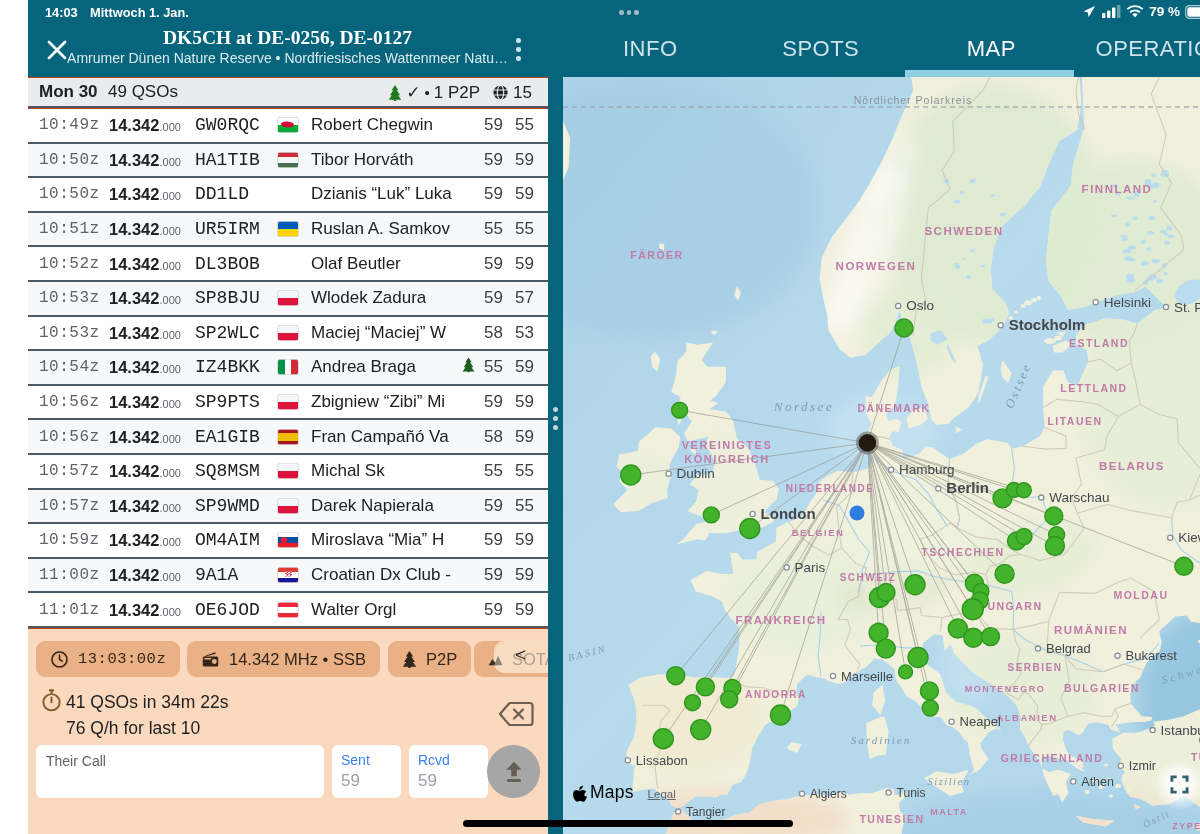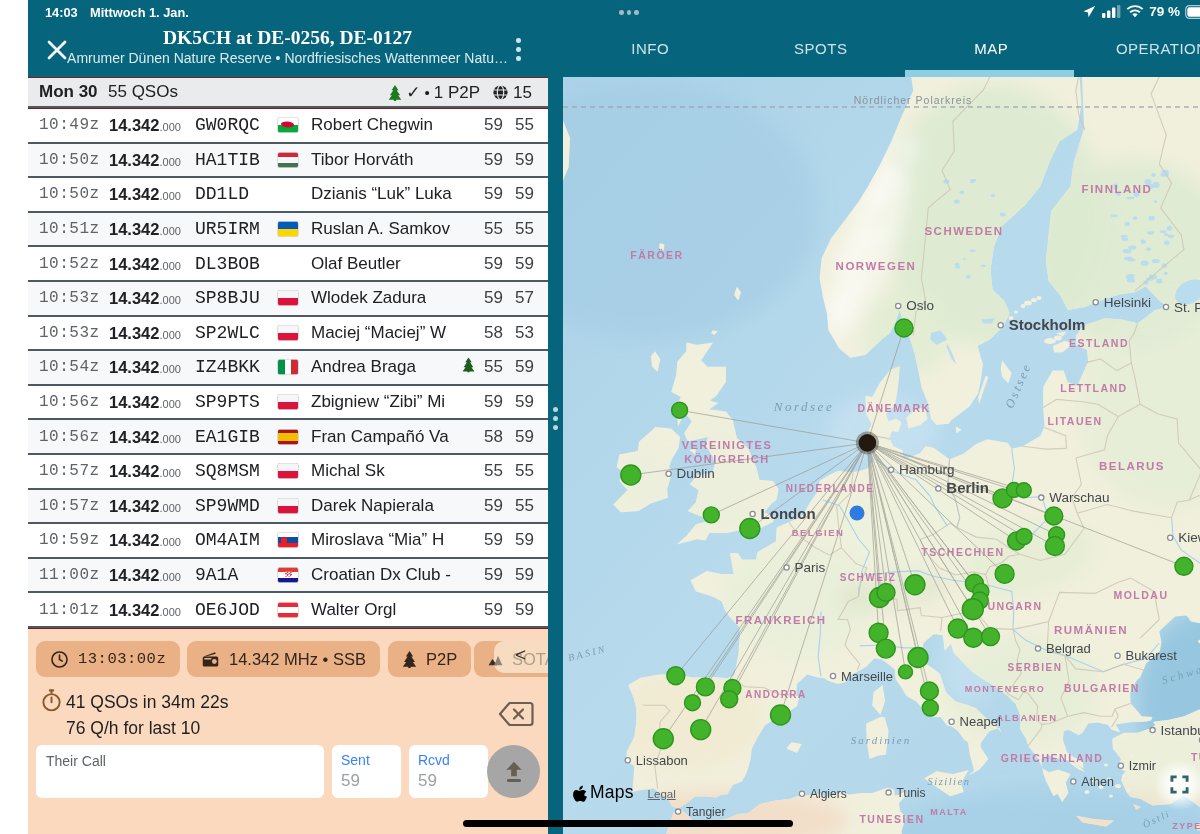--- a/index.html
+++ b/index.html
@@ -13,26 +13,26 @@
 #statusbar .right { position:absolute; right:16px; top:4px; display:flex; align-items:center; gap:5px; }
 #statusbar .pct { font-size:13.5px; font-weight:600; }
 #navrow { position:absolute; top:24px; left:0; right:0; height:53px; }
 #xbtn { position:absolute; left:19px; top:16px; }
 #ttl { position:absolute; left:32px; top:3px; width:455px; text-align:center; color:#fff; }
 #ttl .t1 { font-family:"Liberation Serif",serif; font-weight:700; font-size:19.5px; letter-spacing:0px; white-space:nowrap; }
 #ttl .t2 { font-size:14px; color:#dcebef; margin-top:1px; white-space:nowrap; }
 #dots3 { position:absolute; left:486px; top:14px; width:8px; height:28px; }
 #dots3 i { position:absolute; left:2px; width:4.5px; height:4.5px; border-radius:50%; background:#cfe4ea; }
 #tabs { position:absolute; left:537px; top:24px; width:682px; height:53px; display:flex; color:#cfe3e9; }
-#tabs .tab { flex:1; text-align:center; line-height:50px; font-size:15px; letter-spacing:.5px; }
+#tabs .tab { flex:1; text-align:center; line-height:50px; font-size:22px; letter-spacing:.5px; }
 #tabs .tab.active { color:#fff; }
 #mapunderline { position:absolute; left:877px; top:70px; width:169px; height:7px; background:#8ecfe6; }
 
 
-#lpanel { position:absolute; left:0; top:77px; width:532px; height:757px; background:#7f1d1d; }
+#lpanel { position:absolute; left:0; top:77px; width:532px; height:757px; background:#c2410c; }
 #thead { position:absolute; top:1px; left:0; width:520px; height:30px; background:#e9ebed; border-bottom:2px solid #4e5a63; font-size:17px; color:#202124; }
 #thead .d { position:absolute; left:11px; top:4px; font-weight:700; }
 #thead .q { position:absolute; left:80px; top:4px; }
 #thead .icons { position:absolute; right:16px; top:4px; display:flex; align-items:center; gap:4px; }
 #tbody { position:absolute; top:32px; left:0; width:520px; }
 .row { position:relative; width:520px; height:34.6px; border-bottom:2px solid #4e5a63; background:#fff; }
 .row.alt { background:#f6f8fa; }
 .row span { position:absolute; top:50%; transform:translateY(-50%); white-space:nowrap; }
 .c-time { left:11px; font-family:"Liberation Mono",monospace; font-size:16px; color:#5f6368; letter-spacing:.5px; }
 .c-freq { left:81px; font-size:16.5px; font-weight:700; color:#202124; }
@@ -135,21 +135,21 @@
         <div class="tab">SPOTS</div>
         <div class="tab active">MAP</div>
         <div class="tab">OPERATION</div>
     </div>
     <div id="mapunderline"></div>
   </div>
 
   <div id="lpanel">
     <div id="thead">
       <span class="d">Mon 30</span>
-        <span class="q">55 QSOs</span>
+        <span class="q">49 QSOs</span>
       <span class="icons">
           <svg width="14" height="16" viewBox="0 0 24 28">
             <path d="M12 0 L18 9 L15 9 L21 18 L17.5 18 L23 26 L14 26 L14 28 L10 28 L10 26 L1 26 L6.5 18 L3 18 L9 9 L6 9 Z" fill="#1f7a1f"></path>
           </svg>
           <span style="font-size:17px">✓</span>
           <span style="font-size:15px">•</span>
           <span>1 P2P</span>
           <span style="width:4px"></span>
           <svg width="17" height="17" viewBox="0 0 24 24">
             <circle cx="12" cy="12" r="10" fill="#202124"></circle>

